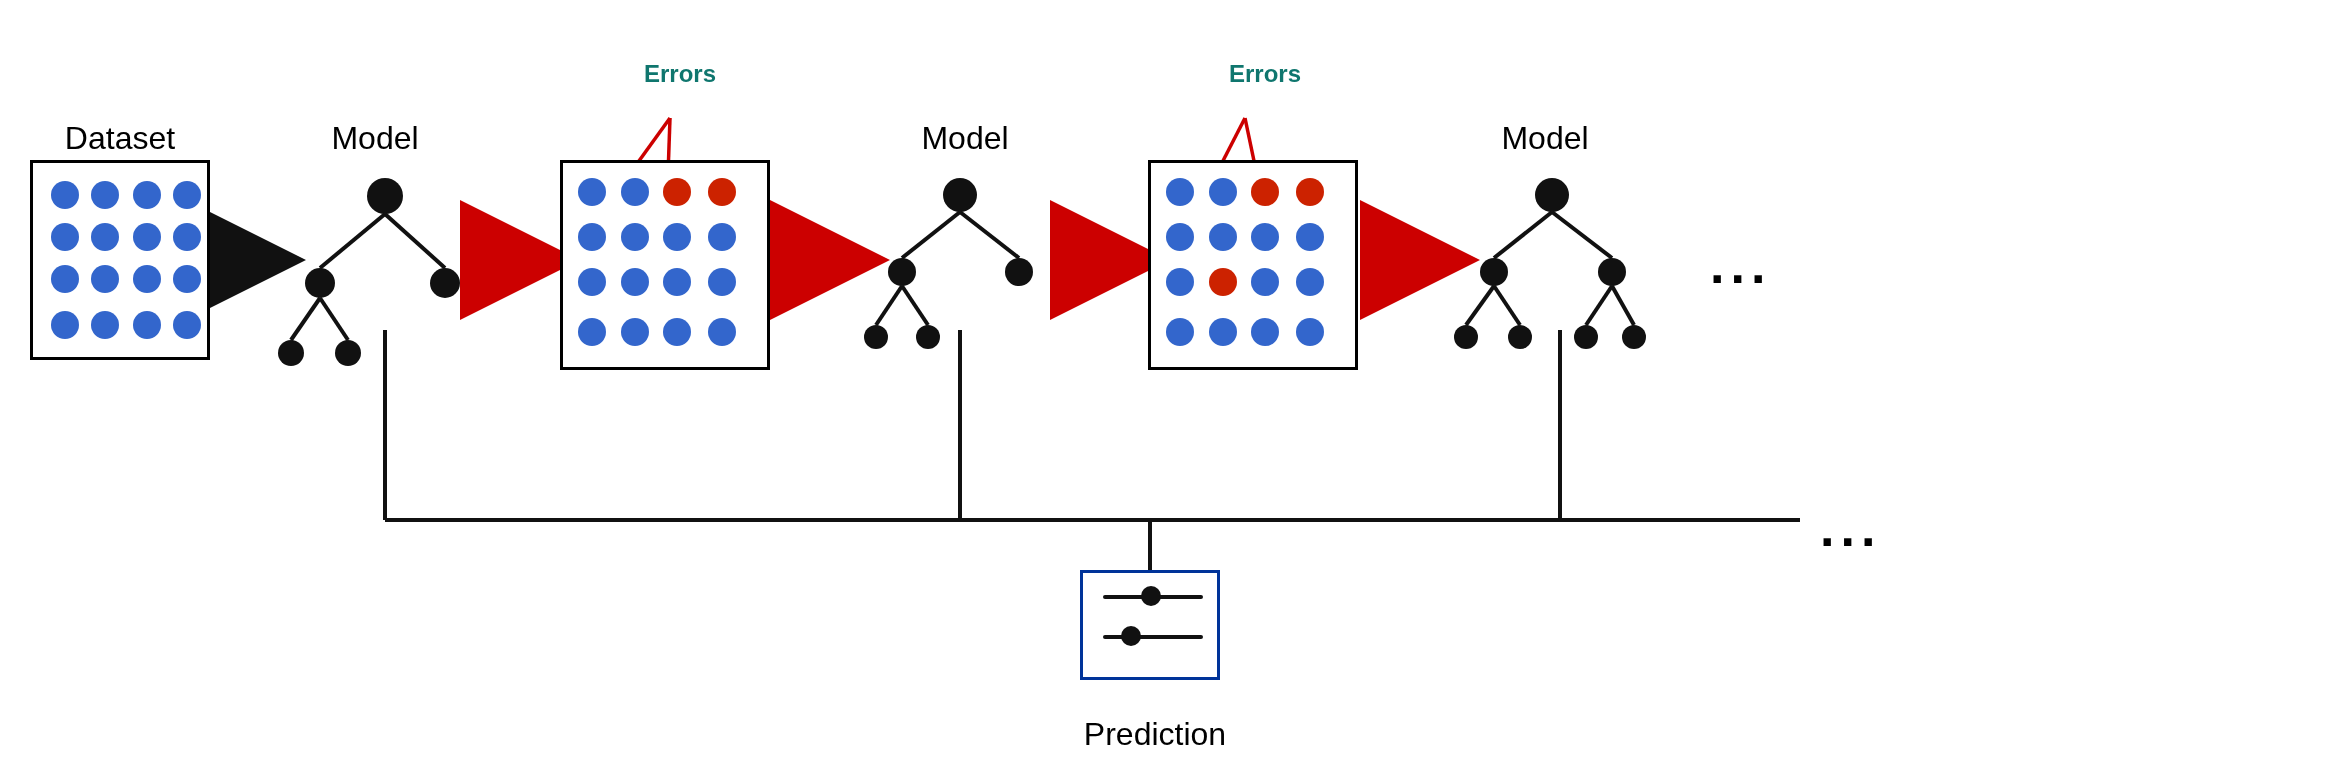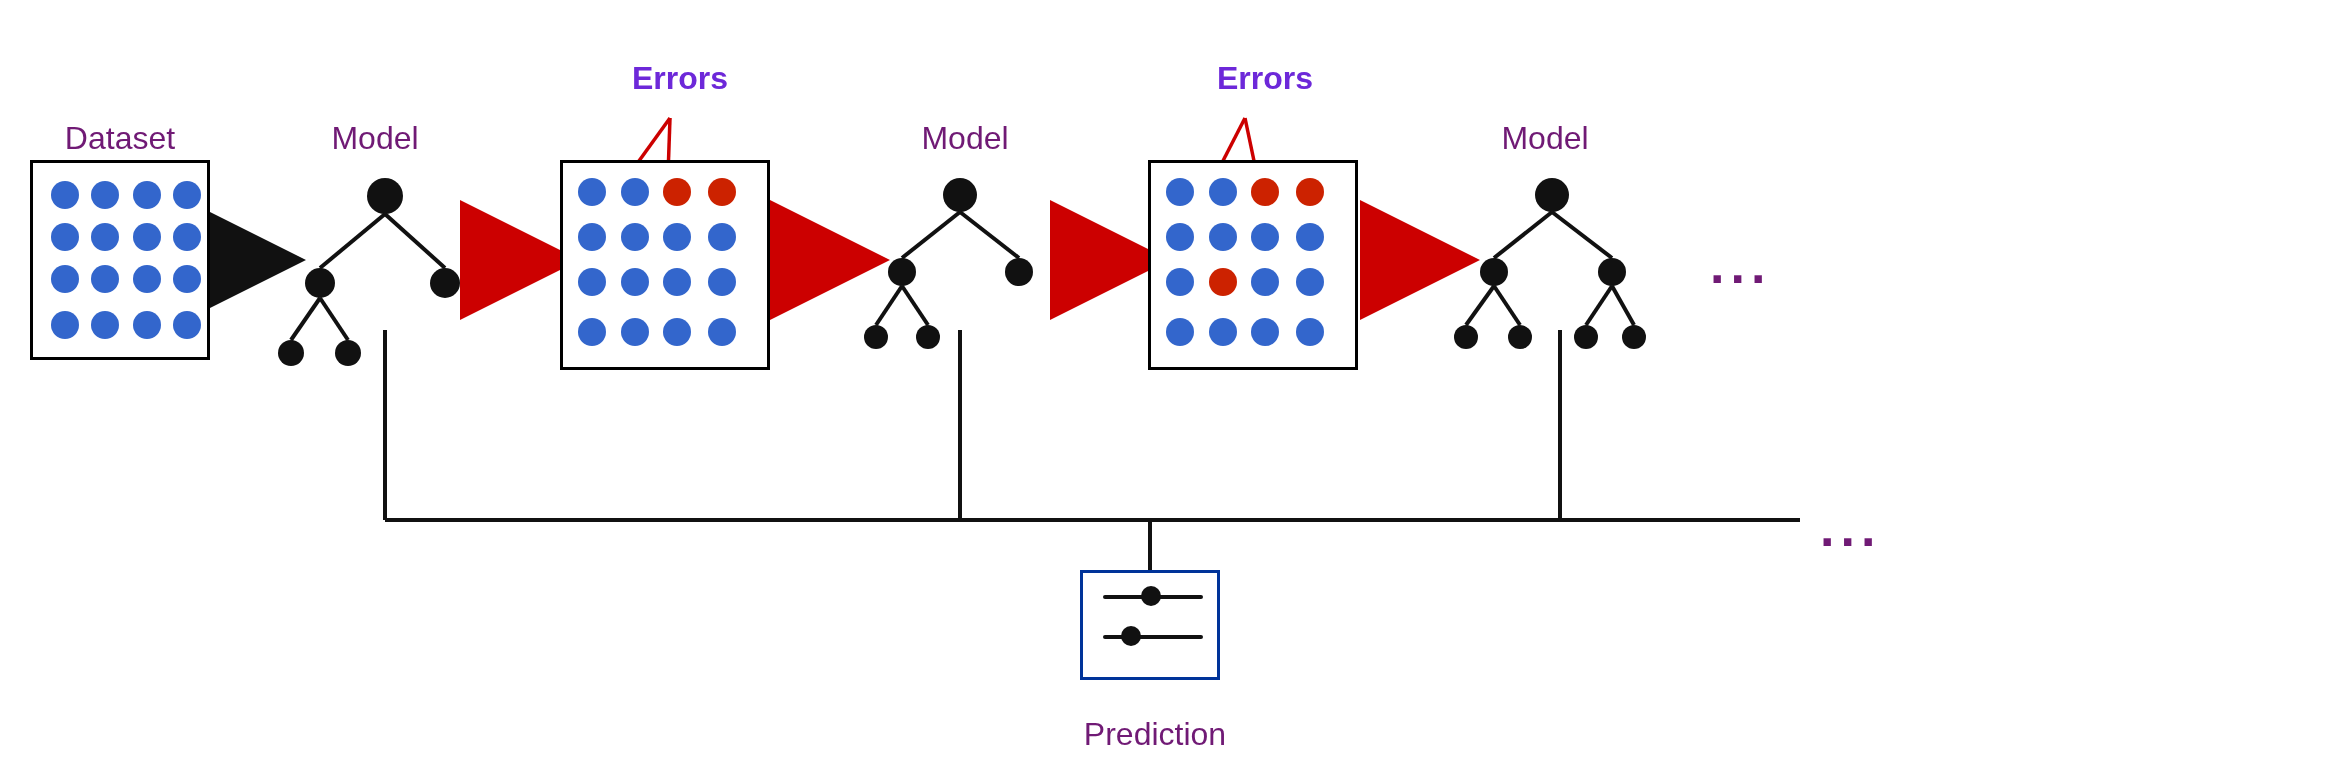--- a/index.html
+++ b/index.html
@@ -14,28 +14,28 @@
     .canvas {
       width: 2328px;
       height: 784px;
       position: relative;
     }
     
     .label {
       position: absolute;
       font-size: 32px;
       font-weight: 400;
-      color: #701a75;
+      color: #000000;
       text-align: center;
     }
     .label-red {
       position: absolute;
-      font-size: 32px;
+      font-size: 24px;
       font-weight: 700;
-      color: #6d28d9;
+      color: #0f766e;
       text-align: center;
     }
     
     .dataset-box {
       position: absolute;
       left: 30px;
       top: 160px;
       width: 180px;
       height: 200px;
       border: 3px solid #000;

